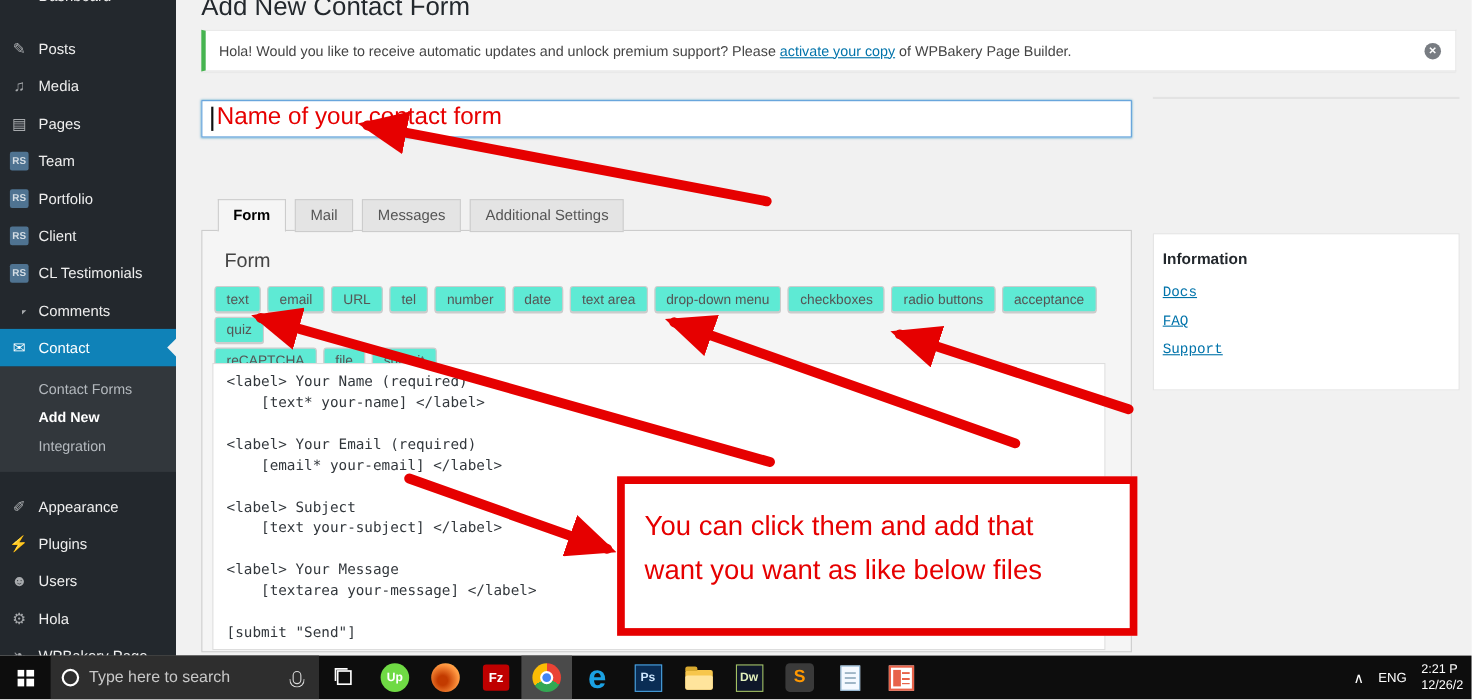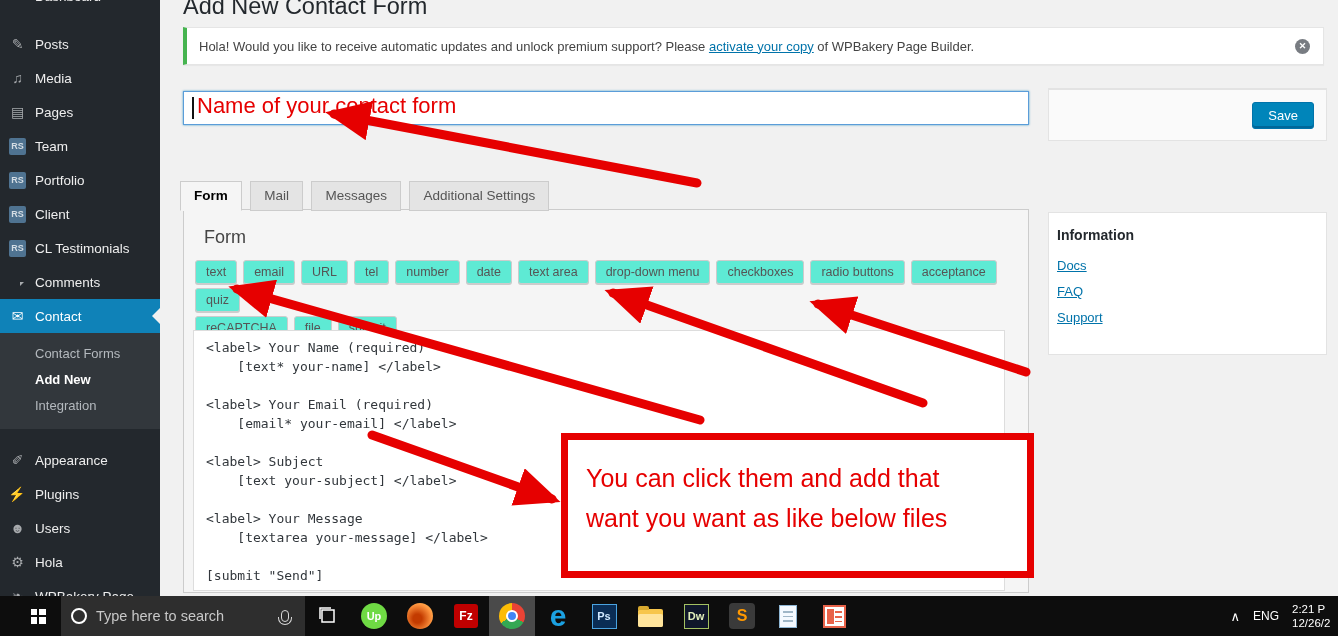--- a/index.html
+++ b/index.html
@@ -27,46 +27,46 @@
   .page-title { position:absolute; left:183px; top:-7px; font-size:23.5px; font-weight:400; color:#23282d; }
   .notice { position:absolute; left:183px; top:27px; width:1141px; height:38px; background:#fff; border:1px solid #e5e5e5; border-left:4px solid #46b450; display:flex; align-items:center; padding-left:12px; font-size:13px; color:#444; box-shadow:0 1px 1px rgba(0,0,0,.04); }
   .notice a { color:#0073aa; text-decoration:underline; cursor:pointer; }
   .notice-dismiss { position:absolute; right:13px; top:11px; width:15px; height:15px; border-radius:50%; background:#787c82; color:#fff; font-size:9px; line-height:15px; text-align:center; font-weight:bold; cursor:pointer; }
 
   
   .title-input { position:absolute; left:183px; top:91px; width:846px; height:34px; background:#fff; border:1px solid #5b9dd9; box-shadow:0 0 2px rgba(30,140,190,.8); font-size:16px; padding:0 8px; }
   .caret { position:absolute; left:192px; top:97px; width:2px; height:22px; background:#111; z-index:31; }
 
   
-  .tabs { position:absolute; left:180px; top:181px; z-index:2; }
+  .tabs { position:absolute; left:198px; top:181px; z-index:2; }
   .tab { display:inline-block; margin-right:4px; padding:6px 13px 7px; border:1px solid #ccc; background:#e4e4e4; font-size:13.5px; color:#555; cursor:pointer; }
   .tab.active { background:#f5f5f5; border-bottom-color:#f5f5f5; font-weight:bold; color:#000; position:relative; }
   .panel { position:absolute; left:183px; top:209px; width:846px; height:384px; background:#f5f5f5; border:1px solid #ccc; }
   .panel-title { margin:17px 0 10px 20px; font-size:18px; font-weight:400; color:#444; }
   .tag-rows { margin-left:8px; }
   .tag-btn { display:inline-block; margin:2px 3px; padding:4px 10px; background:#5eead4; border:1px solid #ccc; border-radius:3px; box-shadow:0 1px 0 #ccc; font-size:12.5px; color:#555; cursor:pointer; }
   .code-area { position:absolute; left:9px; top:120px; width:812px; height:261px; background:#fff; border:1px solid #ddd; padding:7px 12px; font-family:"DejaVu Sans Mono", monospace; font-size:13px; line-height:19px; color:#32373c; white-space:pre; overflow:hidden; }
 
   
   .status-box { position:absolute; left:1048px; top:88px; width:279px; background:#fff; border:1px solid #e3e3e3; }
   .box-title { padding:14px 15px; font-size:14px; font-weight:bold; color:#23282d; }
   .status-actions { border-top:1px solid #e3e3e3; background:#fafafa; padding:12px 12px; text-align:right; height:51px; }
   .save-btn { display:inline-block; background:#0085ba; border:1px solid #0073aa; box-shadow:inset 0 -2px 0 #006799; color:#fff; font-size:13px; padding:5px 15px; border-radius:3px; cursor:pointer; }
   .info-box { position:absolute; left:1048px; top:212px; width:279px; height:143px; background:#fff; border:1px solid #e3e3e3; padding:0 8px; }
   .info-box .box-title { padding:14px 0 4px; }
-  .info-link { display:block; margin-top:11px; font-size:13px; color:#0073aa; text-decoration:underline; cursor:pointer; }
+  .info-link { display:block; margin-top:11px; font-size:13px; color:#0073aa; text-decoration:underline; cursor:pointer;font-family:Liberation Mono, monospace; }
 
   
   .note-input { position:absolute; left:197px; top:93px; font-size:22px; color:#e60000; z-index:31; white-space:nowrap; }
   .note-box { position:absolute; left:561px; top:433px; width:473px; height:145px; background:#fff; border:7px solid #e60000; z-index:30; padding:18px 0 0 18px; }
   .note-box div { font-size:25px; line-height:40px; color:#e60000; white-space:nowrap; }
   .arrows { position:absolute; left:0; top:0; z-index:32; pointer-events:none; }
 
   
-  .taskbar { position:absolute; left:0; top:596px; width:1338px; height:40px; background:#0d0d0d; display:flex; align-items:stretch; z-index:60; color:#fff;padding-left:15px; }
+  .taskbar { position:absolute; left:0; top:596px; width:1338px; height:40px; background:#0d0d0d; display:flex; align-items:stretch; z-index:60; color:#fff; }
   .tb-cell { width:46px; display:flex; align-items:center; justify-content:center; cursor:pointer; flex:0 0 46px; }
   .tb-cell.active-app { background:#4a4a4a; }
   .win-logo { width:15px; height:15px; display:grid; grid-template-columns:1fr 1fr; grid-template-rows:1fr 1fr; gap:2px; }
   .win-logo div { background:#fff; }
   .searchbox { width:244px; flex:0 0 244px; background:#2e2e2e; display:flex; align-items:center; gap:9px; padding:0 10px; cursor:text; }
   .cortana { width:16px; height:16px; border:2.5px solid #fff; border-radius:50%; flex:0 0 16px; }
   .search-text { color:#c8c8c8; font-size:14.5px; white-space:nowrap; }
   .mic { position:relative; width:8px; height:12px; border:1.5px solid #d8d8d8; border-radius:4px; margin-left:auto; margin-right:6px; }
   .mic::after { content:""; position:absolute; left:-4px; top:6px; width:12px; height:7px; border:1.5px solid #d8d8d8; border-top:none; border-radius:0 0 8px 8px; }
   .ic-circle { width:26px; height:26px; border-radius:50%; display:flex; align-items:center; justify-content:center; font-weight:bold; }
@@ -211,23 +211,20 @@
 &lt;label&gt; Subject
     [text your-subject] &lt;/label&gt;
 
 &lt;label&gt; Your Message
     [textarea your-message] &lt;/label&gt;
 
 [submit "Send"]</pre>
   </div>
 
   <div class="status-box">
-    <div class="status-actions">
-      <span class="save-btn">Save</span>
-    </div>
   </div>
   <div class="info-box">
     <div class="box-title">Information</div>
     <a class="info-link">Docs</a>
     <a class="info-link">FAQ</a>
     <a class="info-link">Support</a>
   </div>
 
   <div class="note-input">Name of your contact form</div>
   <div class="note-box">

